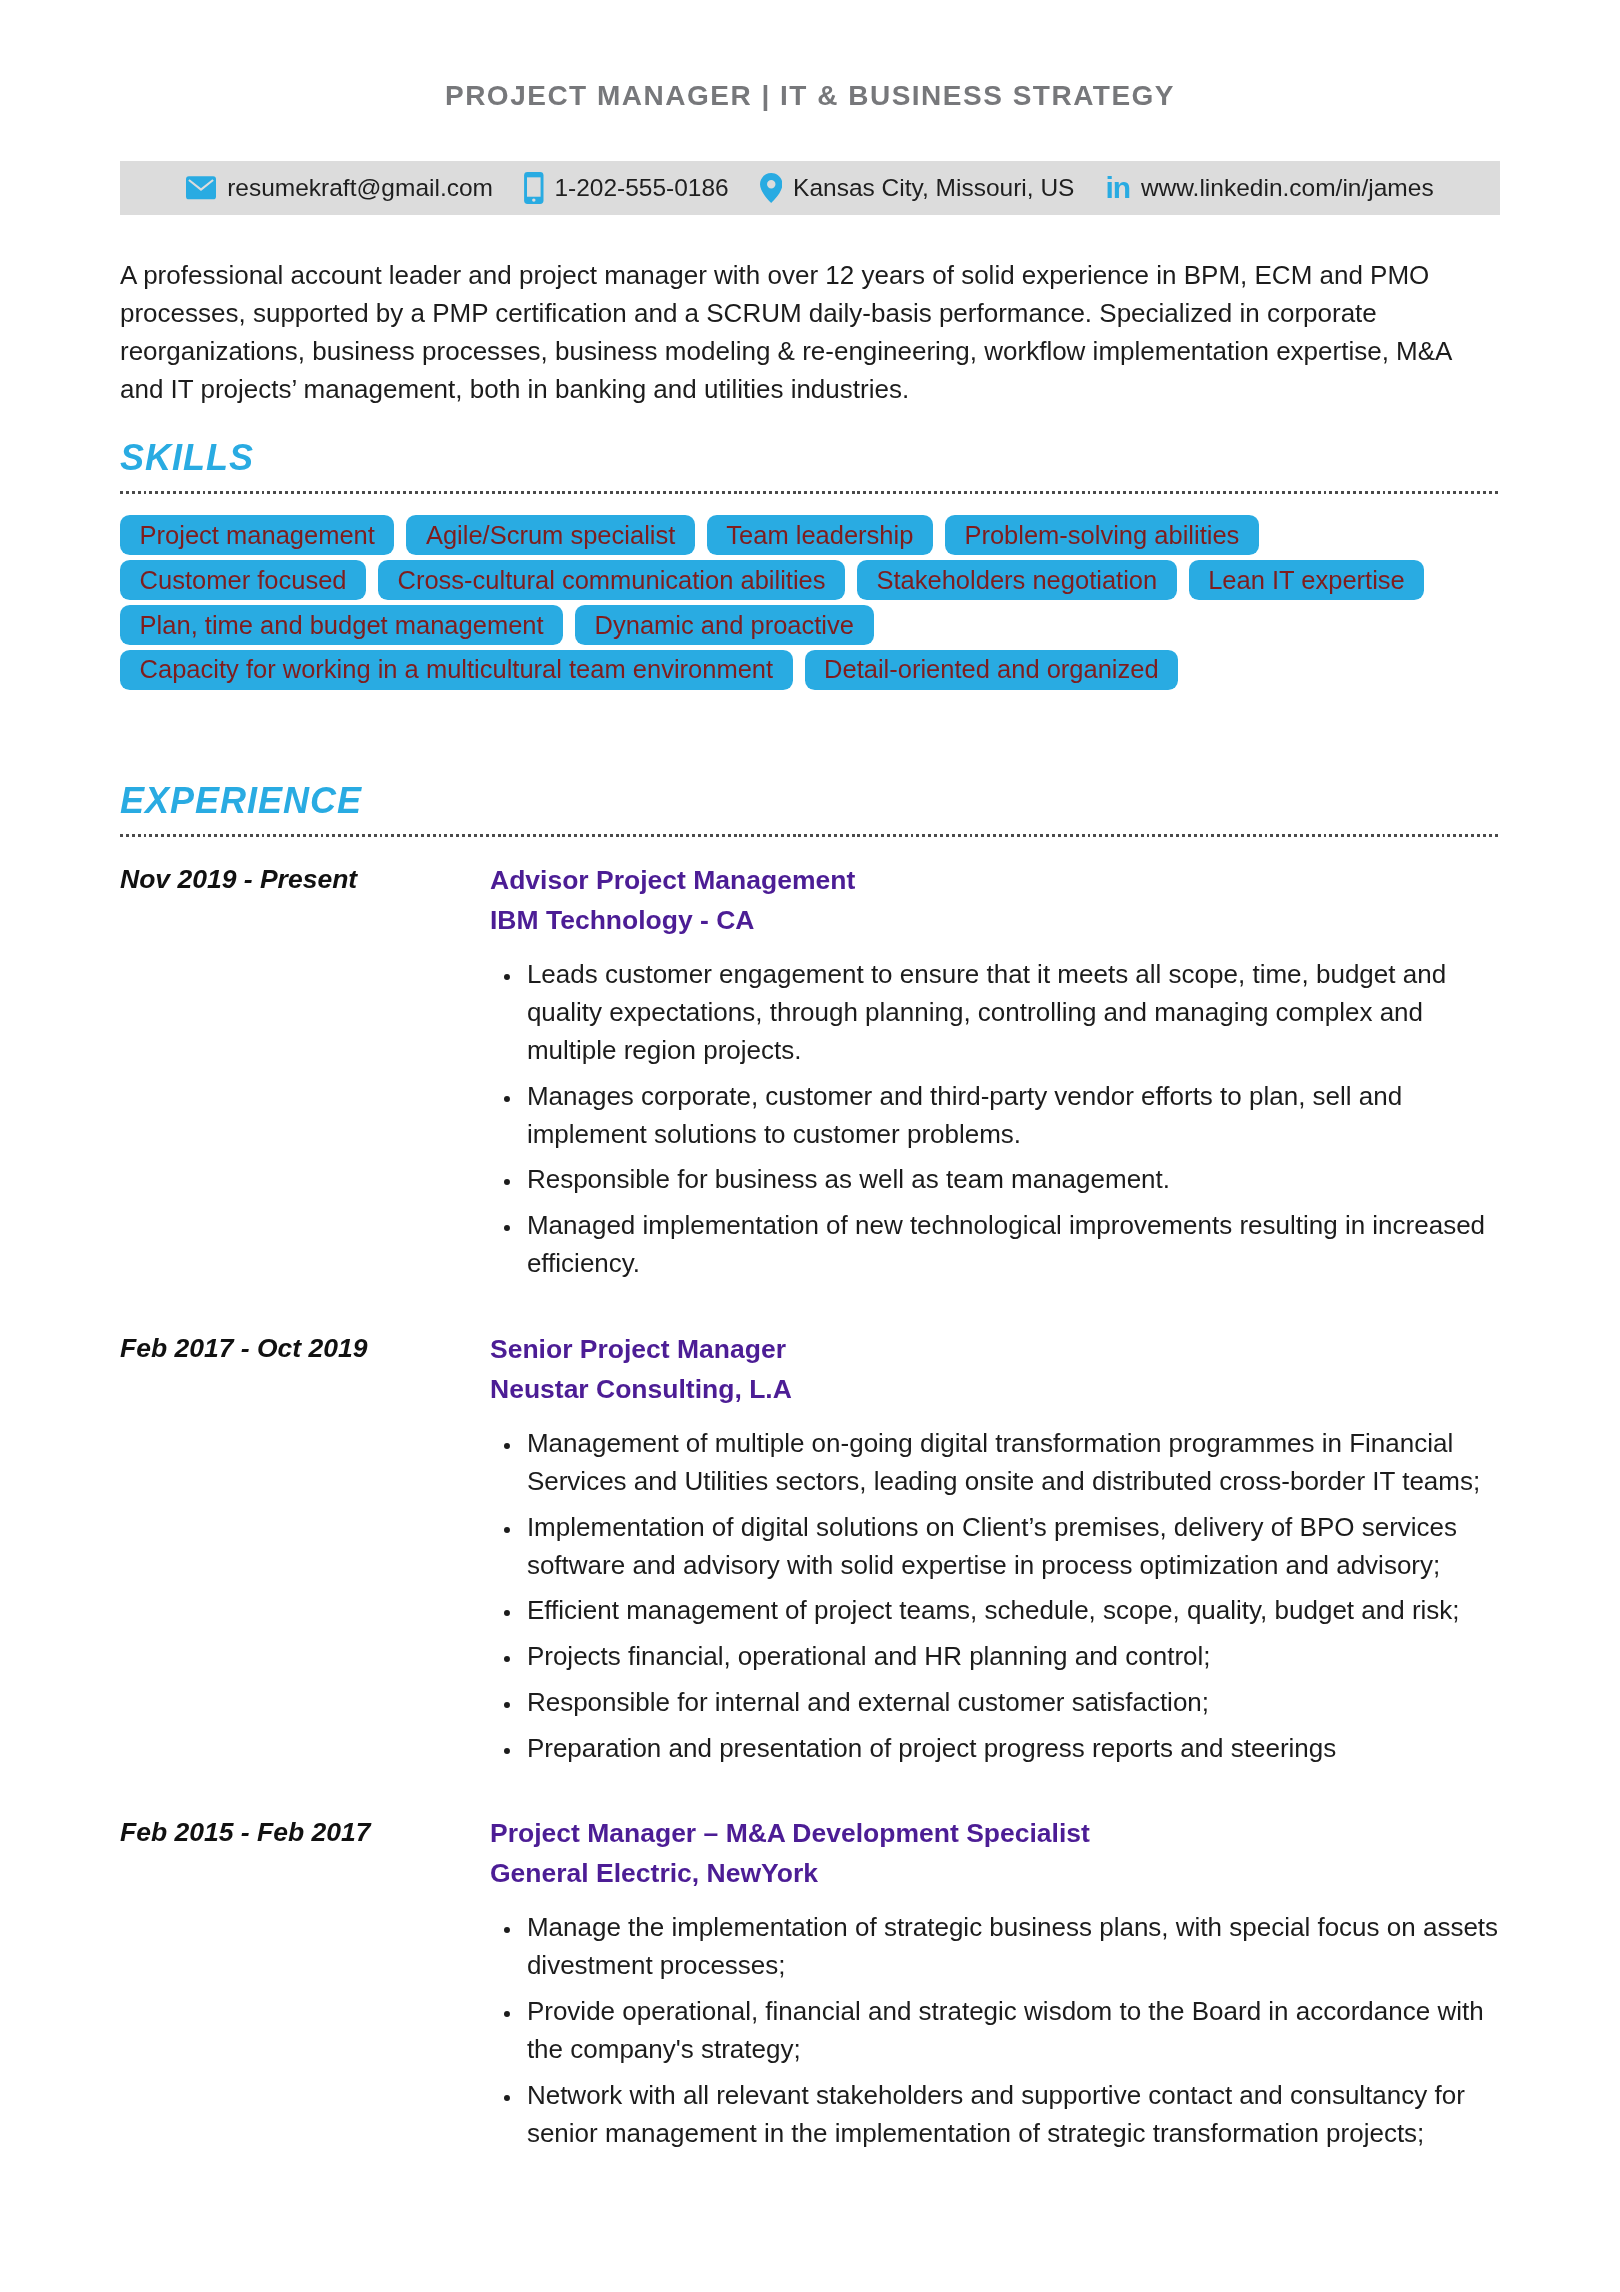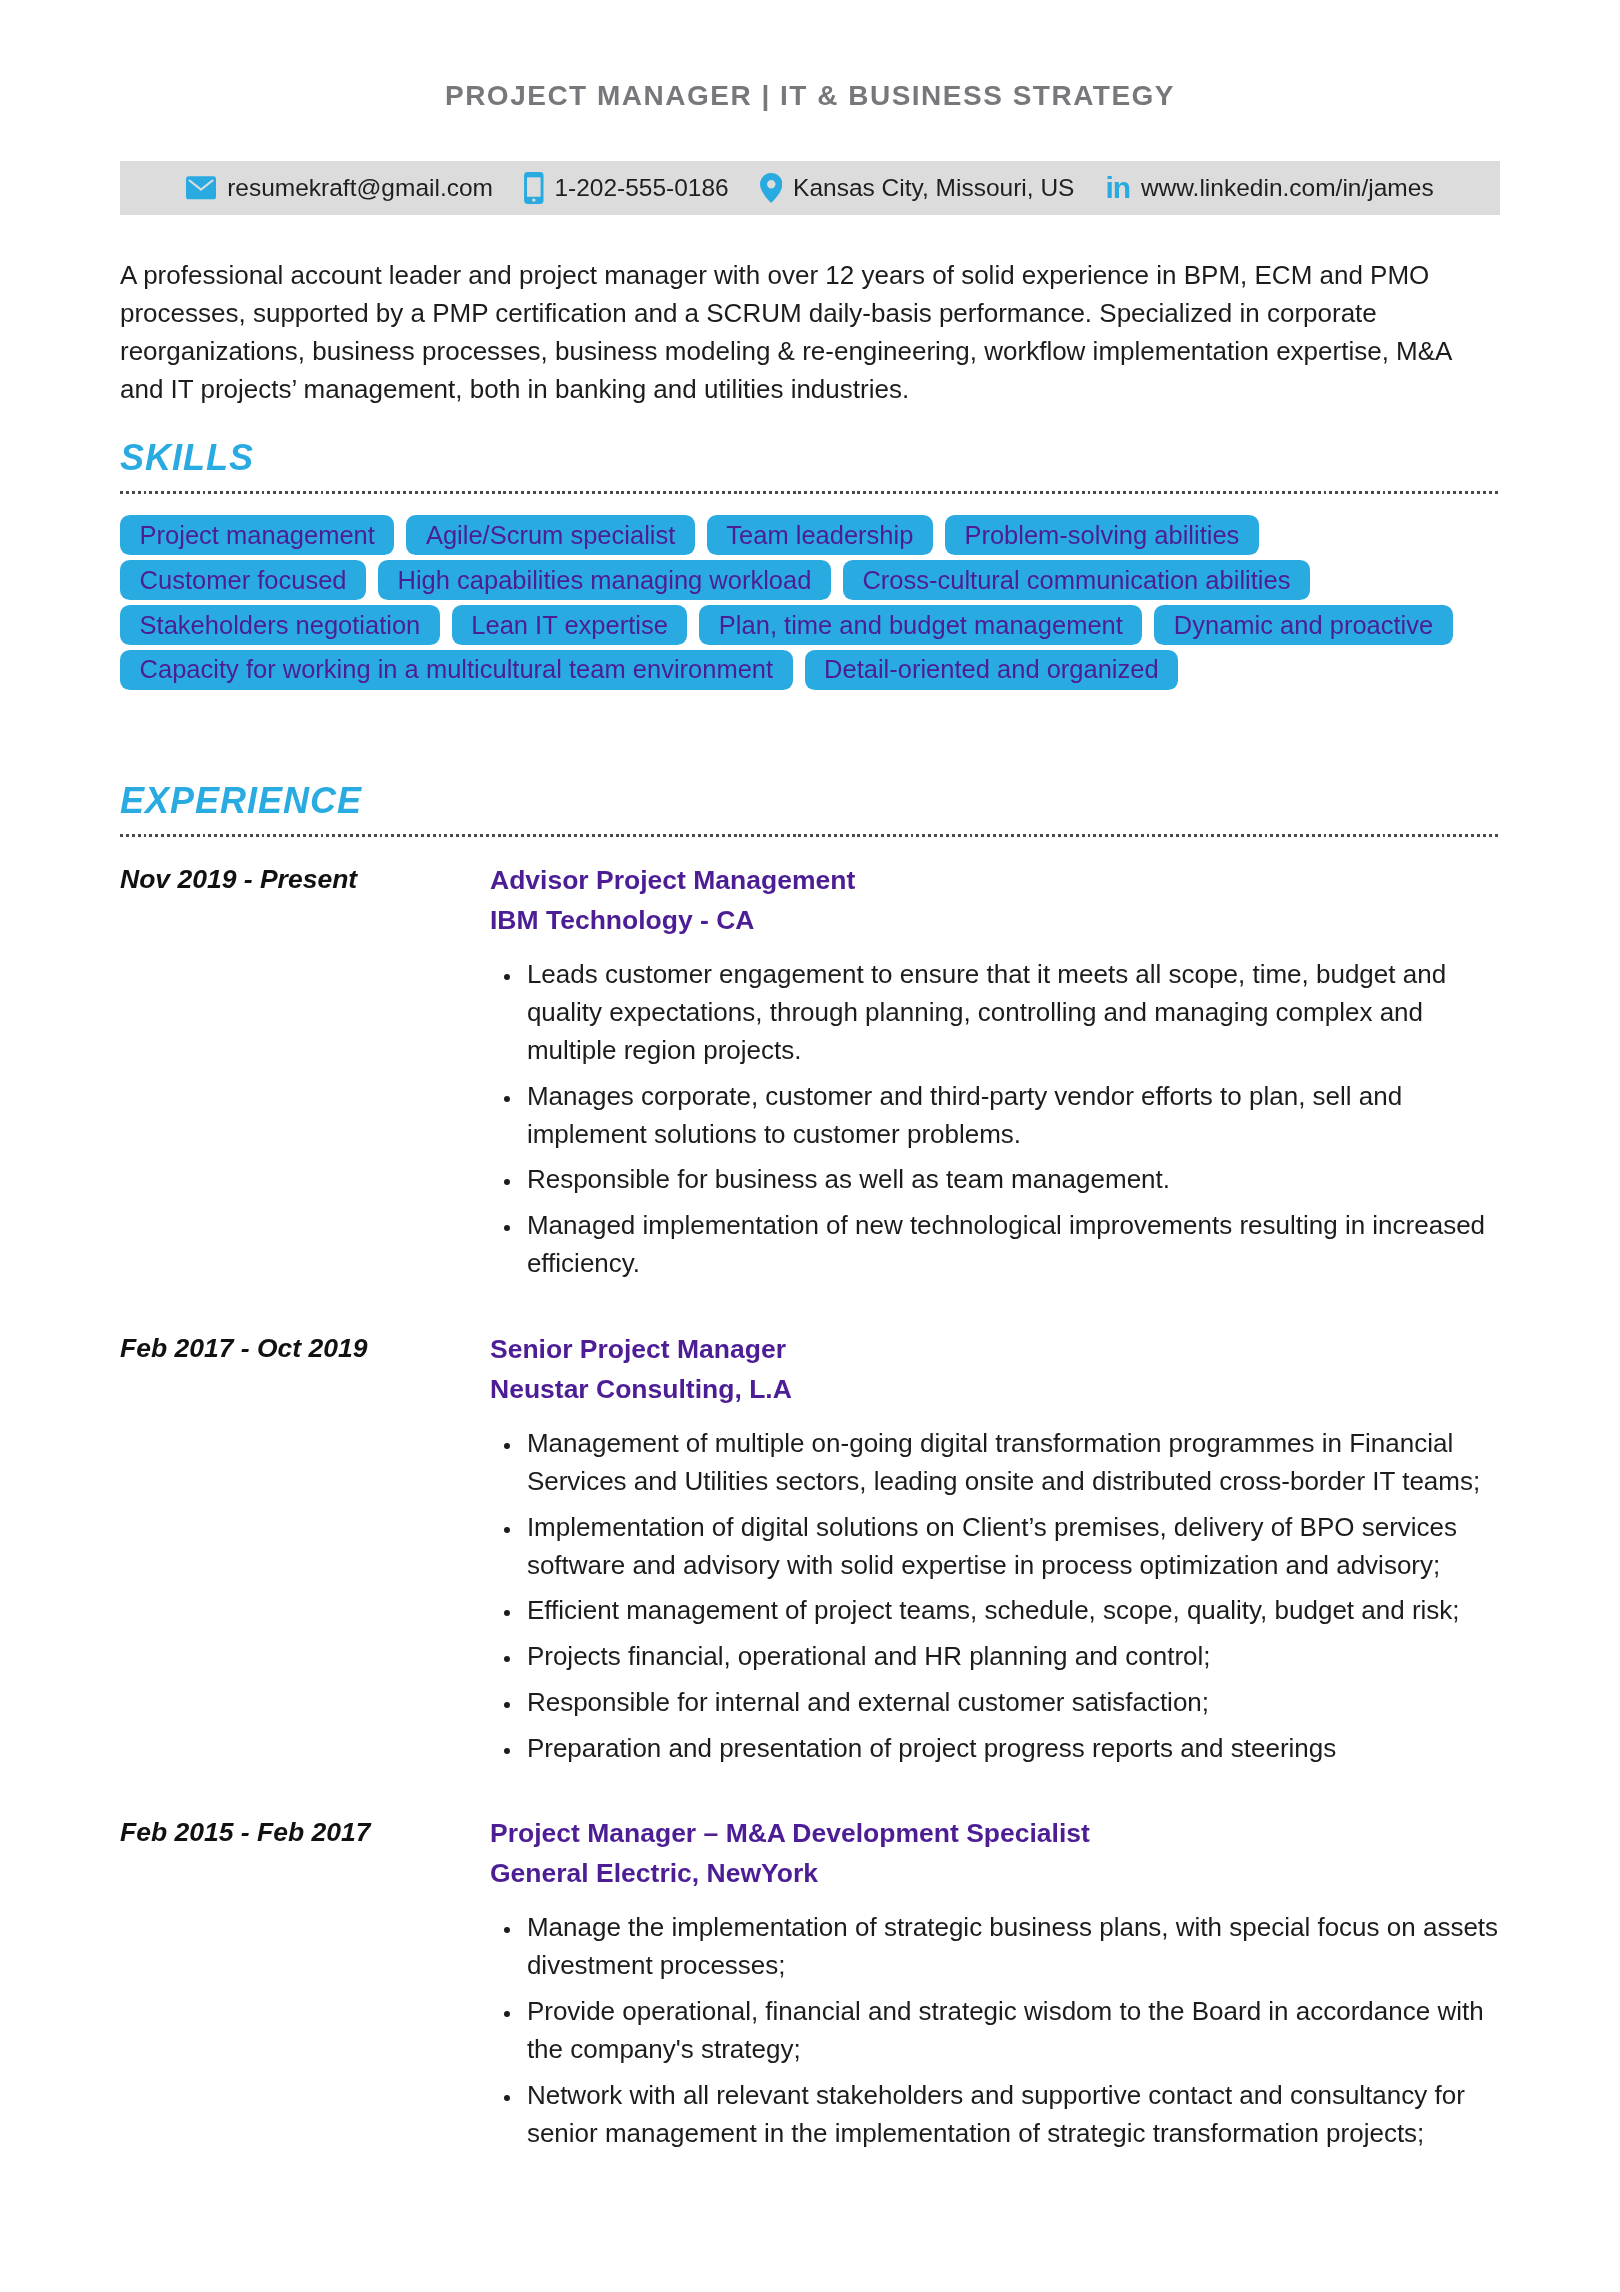--- a/index.html
+++ b/index.html
@@ -41,21 +41,21 @@
     color:#29abe2; letter-spacing:1px; padding-bottom:11.8px;
   }
   .dotted-rule {
     height:2.9px;
     background-image:repeating-linear-gradient(to right, #4a4a4a 0 2.9px, transparent 2.9px 5.9px);
   }
 
   
   .skills-list { margin-top:21.6px; display:flex; flex-wrap:wrap; gap:4.9px 11.8px; }
   .skill-pill {
-    background:#29abe2; color:#4c1d95; font-size:25.5px;
+    background:#29abe2; color:#7f1d1d; font-size:25.5px;
     height:40px; padding:0 19.6px; border-radius:9.8px;
     display:flex; align-items:center;
   }
 
   
   .experience-section { margin-top:90px; }
   .jobs { margin-top:20px; }
   .job { display:grid; grid-template-columns:370px 1fr; margin-top:23.5px; margin-bottom:39px; }
   .job-dates { font-size:26.5px; font-weight:700; font-style:italic; color:#111111; padding-top:3.9px; }
   .job-title, .job-company { font-size:26.5px; font-weight:700; color:#4c1d95; line-height:40px; }
@@ -108,21 +108,20 @@
 
   <div class="section">
     <div class="section-heading">SKILLS</div>
     <div class="dotted-rule"></div>
     <div class="skills-list">
       <span class="skill-pill">Project management</span>
       <span class="skill-pill">Agile/Scrum specialist</span>
       <span class="skill-pill">Team leadership</span>
       <span class="skill-pill">Problem-solving abilities</span>
       <span class="skill-pill">Customer focused</span>
-      <span class="skill-pill">High capabilities managing workload</span>
       <span class="skill-pill">Cross-cultural communication abilities</span>
       <span class="skill-pill">Stakeholders negotiation</span>
       <span class="skill-pill">Lean IT expertise</span>
       <span class="skill-pill">Plan, time and budget management</span>
       <span class="skill-pill">Dynamic and proactive</span>
       <span class="skill-pill">Capacity for working in a multicultural team environment</span>
       <span class="skill-pill">Detail-oriented and organized</span>
     </div>
   </div>
 

